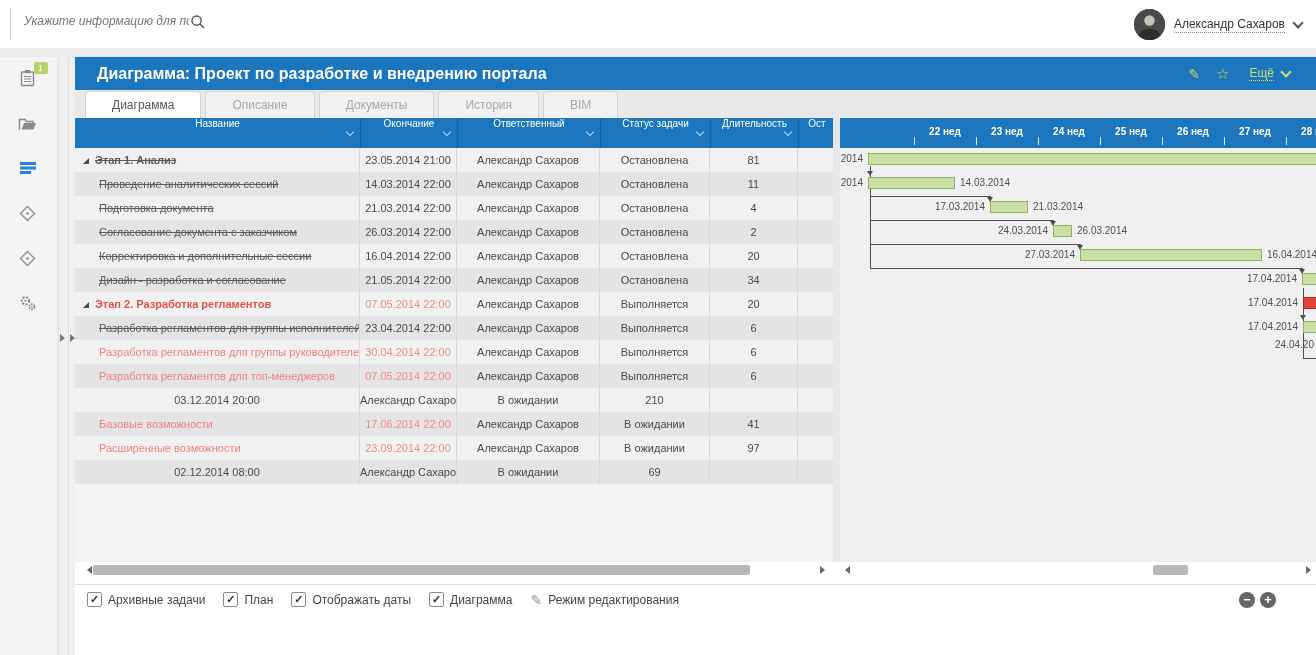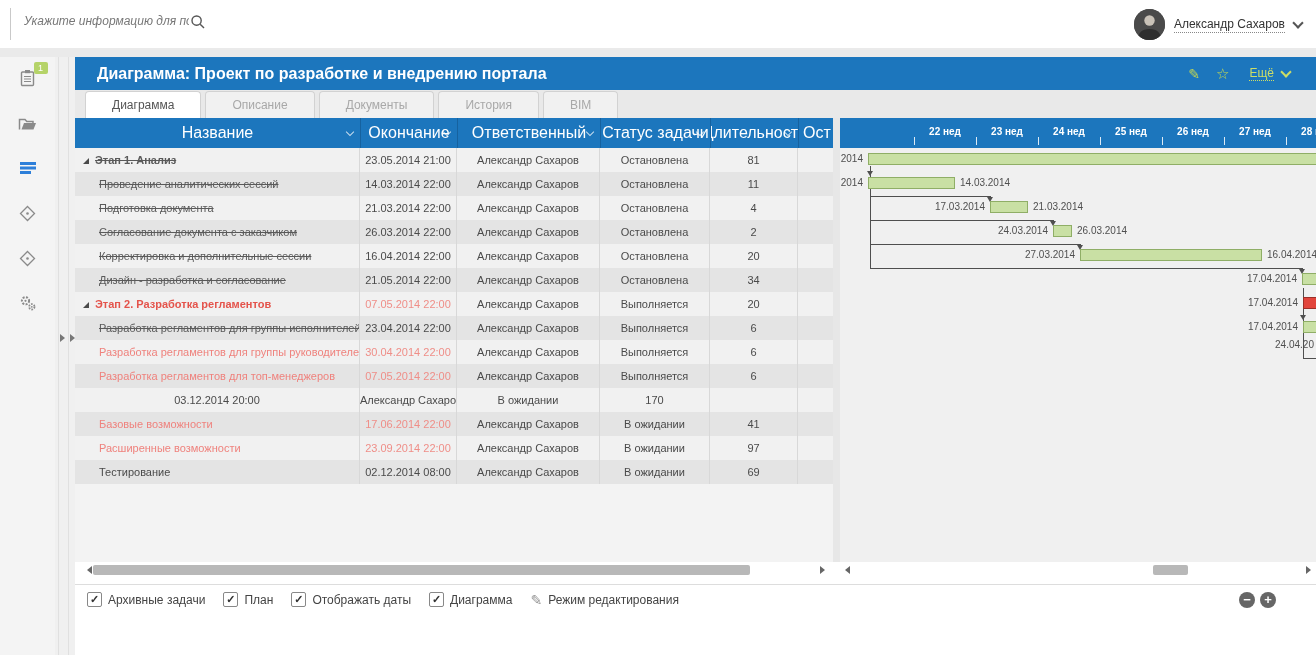--- a/index.html
+++ b/index.html
@@ -34,21 +34,21 @@
   .morechev{border-color:#cdde67;margin-left:8px;margin-right:4px;}
 
   
   .tabsrow{position:absolute;left:75px;top:90px;width:1241px;height:28px;background:#e9e9e9;display:flex;align-items:flex-end;padding-left:10px;box-sizing:border-box;}
   .tab{height:27px;line-height:27px;padding:0 26px;font-size:12px;color:#a8a8a8;background:#f1f1f1;border:1px solid #d2d2d2;border-bottom:none;border-radius:4px 4px 0 0;margin-right:4px;box-sizing:border-box;cursor:pointer;white-space:nowrap;}
   .tab.active{background:#fff;color:#555;}
 
   
   .tablepanel{position:absolute;left:75px;top:118px;width:760px;height:444px;background:#f3f3f3;overflow:hidden;}
   .thead{display:grid;grid-template-columns:285px 97px 143px 110px 88px 1fr;height:30px;background:#1c76bd;}
-  .th{position:relative;display:flex;align-items:center;justify-content:center;color:#fff;font-size:16px;border-left:1px solid #16629f;box-sizing:border-box;cursor:pointer;white-space:nowrap;overflow:hidden;}
+  .th{position:relative;display:flex;justify-content:center;color:#fff;font-size:10px;border-left:1px solid #16629f;box-sizing:border-box;cursor:pointer;white-space:nowrap;overflow:hidden;}
   .th:first-child{border-left:none;}
   .sortchev{position:absolute;right:7px;top:11px;width:5px;height:5px;border-right:1px solid rgba(255,255,255,.75);border-bottom:1px solid rgba(255,255,255,.75);transform:rotate(45deg);}
   .trow{display:grid;grid-template-columns:285px 97px 143px 110px 88px 1fr;height:24px;cursor:pointer;}
   .trow.even{background:#f1f1f1;}
   .trow.odd{background:#e4e4e4;}
   .td{height:24px;line-height:24px;font-size:11px;color:#4a4a4a;text-align:center;border-right:1px solid #d8d8d8;box-sizing:border-box;overflow:hidden;white-space:nowrap;}
   .td.name{text-align:left;padding-left:24px;}
   .td.name.stagecell{padding-left:8px;font-weight:bold;}
   .tree{display:inline-block;width:0;height:0;border-bottom:6px solid #4a4a4a;border-left:6px solid transparent;margin-right:6px;}
   .strike span.nm{text-decoration:line-through;color:#5a5a5a;}
@@ -289,41 +289,40 @@
           <div class="td latedate">07.05.2014 22:00</div>
           <div class="td">Александр Сахаров</div>
           <div class="td">Выполняется</div>
           <div class="td">6</div>
           <div class="td"></div>
         </div>
         <div class="trow even">
           <div class="td">03.12.2014 20:00</div>
           <div class="td">Александр Сахаров</div>
           <div class="td">В ожидании</div>
-          <div class="td">170</div>
+          <div class="td">210</div>
           <div class="td"></div>
         </div>
         <div class="trow odd">
           <div class="td name"><span class="nm latename">Базовые возможности</span></div>
           <div class="td latedate">17.06.2014 22:00</div>
           <div class="td">Александр Сахаров</div>
           <div class="td">В ожидании</div>
           <div class="td">41</div>
           <div class="td"></div>
         </div>
         <div class="trow even">
           <div class="td name"><span class="nm latename">Расширенные возможности</span></div>
           <div class="td latedate">23.09.2014 22:00</div>
           <div class="td">Александр Сахаров</div>
           <div class="td">В ожидании</div>
           <div class="td">97</div>
           <div class="td"></div>
         </div>
         <div class="trow odd">
-          <div class="td name"><span class="nm">Тестирование</span></div>
           <div class="td">02.12.2014 08:00</div>
           <div class="td">Александр Сахаров</div>
           <div class="td">В ожидании</div>
           <div class="td">69</div>
           <div class="td"></div>
         </div>
       </div>
   </div>
 
   <div class="vsplit"></div>

